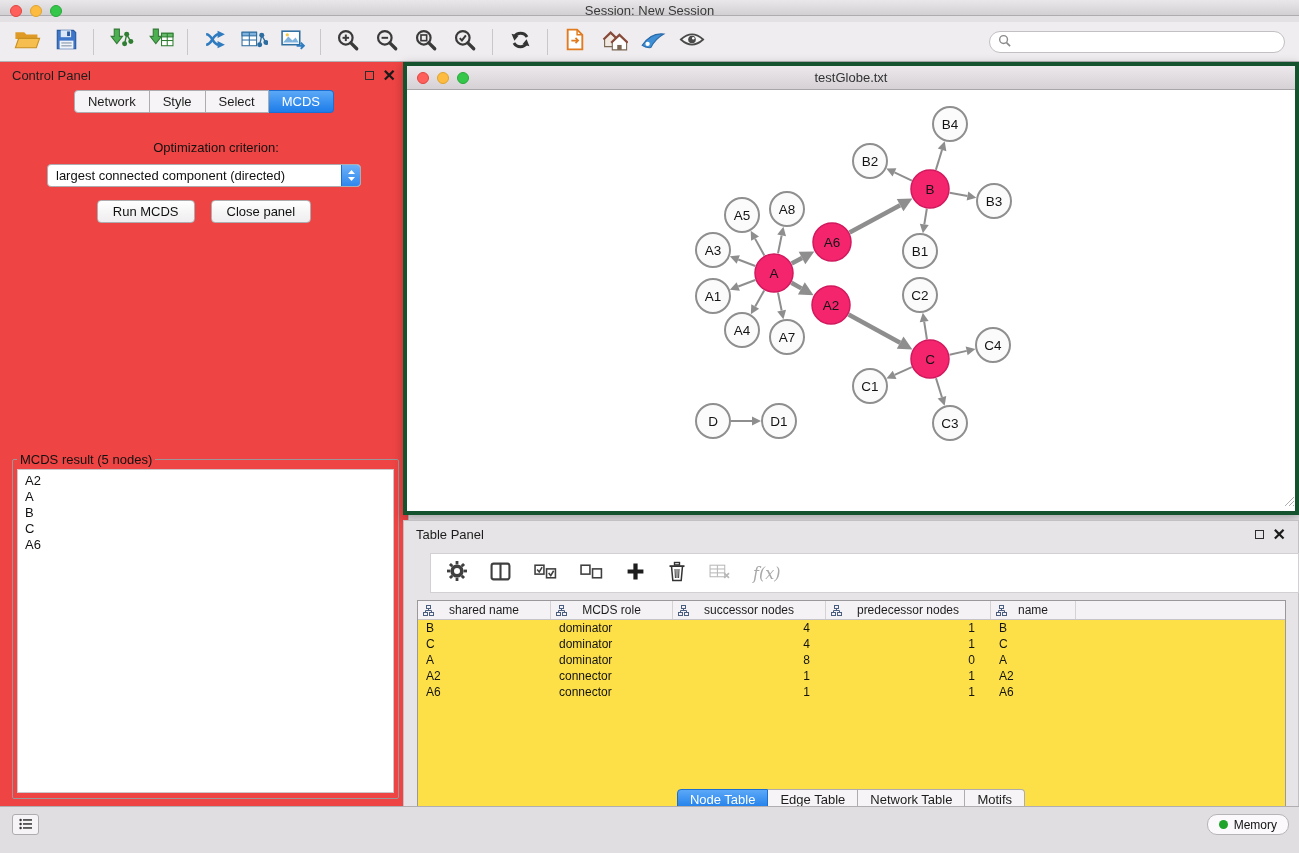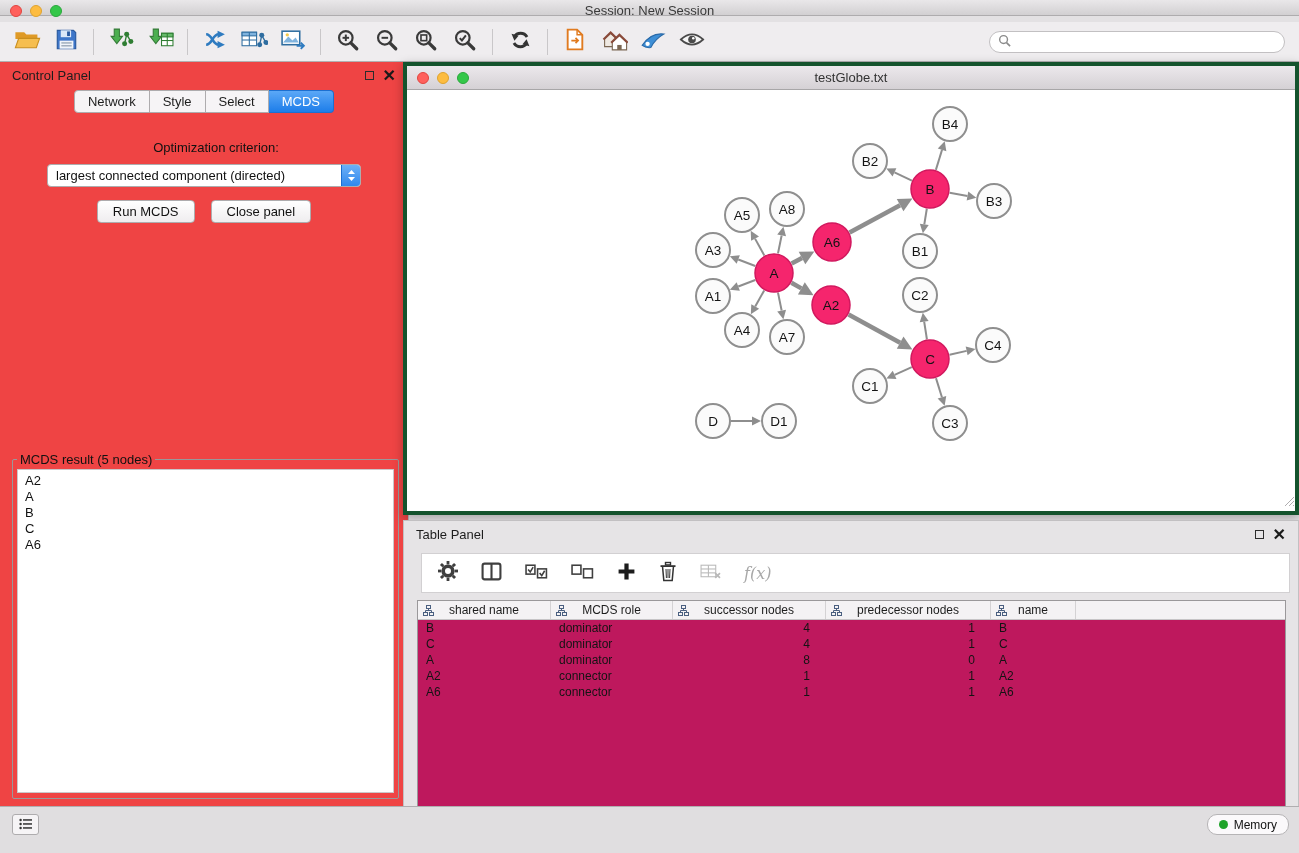--- a/index.html
+++ b/index.html
@@ -61,24 +61,24 @@
   .nw-titlebar{ height:24px; background:linear-gradient(#ece8ec,#d5d1d5); border-bottom:1px solid #a8a6a8; position:relative; }
   .nw-titlebar .traffic{ top:6px; }
   .nw-title{ text-align:center; font-size:13px; line-height:23px; color:#333; }
   .nw-canvas{ position:absolute; left:0; top:24px; right:0; bottom:0; overflow:hidden;text-align:center; }
   .nw-grip{ position:absolute; right:0; bottom:0; }
   svg text { font-family:"Liberation Sans", sans-serif; }
 
   
   .table-panel{ position:absolute; left:403px; top:520px; width:896px; height:295px; background:#e6e4e6;
     border:1px solid #c2c0c2; }
-  .tp-toolbar{ position:absolute; left:17px; top:32px; width:869px; height:40px; background:#fff;
+  .tp-toolbar{ position:absolute; left:26px; top:32px; width:869px; height:40px; background:#fff;
     border:1px solid #d2d0d2; display:flex; align-items:center; gap:23px; padding:0 16px; }
   .fx-label{ font-family:"DejaVu Serif", serif; font-style:italic; font-size:16px; color:#a8a8a8; }
-  .tp-table{ position:absolute; left:13px; top:79px; width:869px; height:230px; background:#be185d;
+  .tp-table{ position:absolute; left:13px; top:79px; width:869px; height:230px; background:#fde047;
     border:1px solid #9a989a; overflow:hidden; font-size:12px; }
   .tp-header{ display:flex; height:19px; background:#f4f2f4; border-bottom:1px solid #c6c4c6; }
   .tp-hcell{ position:relative; display:flex; align-items:center; justify-content:center;
     border-right:1px solid #d4d2d4; color:#1d1d1d; overflow:hidden; }
   .tp-hcell .hicon{ position:absolute; left:5px; top:4px; }
   .tp-hcell.filler{ border-right:none; }
   .tp-row{ display:flex; height:16px; }
   .tp-cell{ line-height:16px; padding-left:8px; color:#141414; white-space:nowrap; overflow:hidden; }
   .tp-cell.num{ text-align:right; padding-right:16px; padding-left:0; }
   .tp-tabs{ position:absolute; bottom:4px; left:0; right:0; display:flex; justify-content:center; }
@@ -592,20 +592,26 @@
           </div>
           <div class="tp-row">
             <div class="tp-cell" style="width: 133px;">A6</div>
             <div class="tp-cell" style="width: 122px;">connector</div>
             <div class="tp-cell num" style="width: 153px;">1</div>
             <div class="tp-cell num" style="width: 165px;">1</div>
             <div class="tp-cell" style="width: 85px;">A6</div>
           </div>
         </div>
     </div>
+    <div class="tp-tabs" id="tp-tabs">
+        <div class="tp-tab active">Node Table</div>
+        <div class="tp-tab">Edge Table</div>
+        <div class="tp-tab">Network Table</div>
+        <div class="tp-tab">Motifs</div>
+      </div>
   </div>
 
   <div class="statusbar">
     <div class="sb-left">
       <span><svg width="14" height="12" viewBox="0 0 14 12">
             <g fill="#333">
               <circle cx="1.6" cy="2" r="1.2"></circle>
               <rect x="4" y="1.2" width="9" height="1.5"></rect>
               <circle cx="1.6" cy="6" r="1.2"></circle>
               <rect x="4" y="5.2" width="9" height="1.5"></rect>

